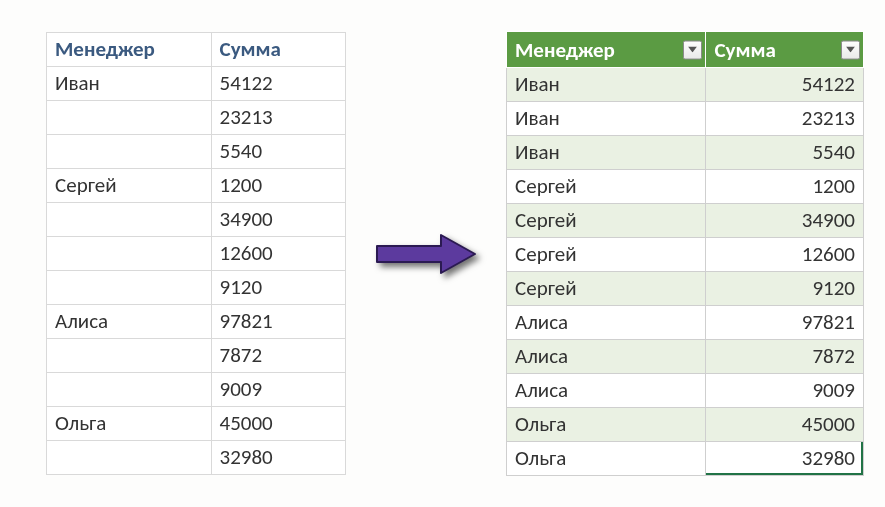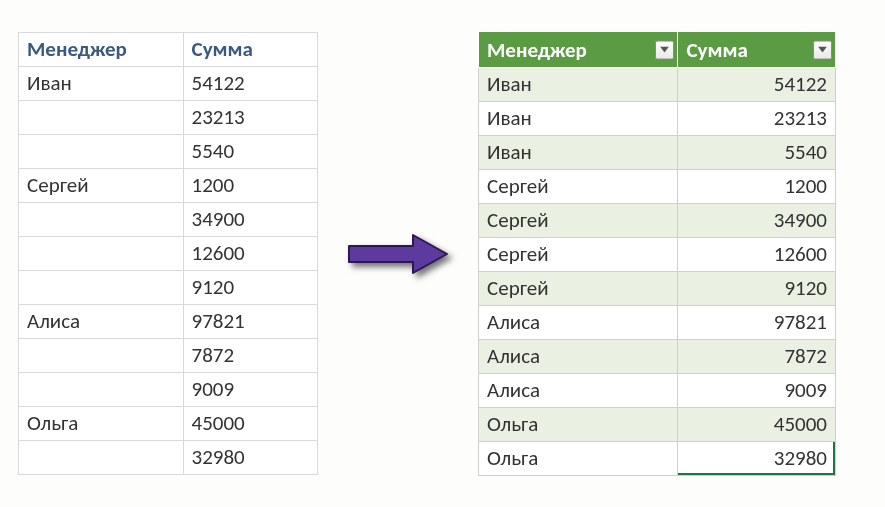--- a/index.html
+++ b/index.html
@@ -12,20 +12,21 @@
     color: #333;
     width: 885px;
     height: 507px;
     display: flex;
     align-items: center;
   }
   .wrap {
     display: flex;
     align-items: center;
     width: 100%;
+    margin-left: 28px;
   }
 
   
   .left-table {
     border-collapse: collapse;
     width: 300px;
     background: #fff;
   }
   .left-table th, .left-table td {
     border: 1px solid #d9d9d9;

